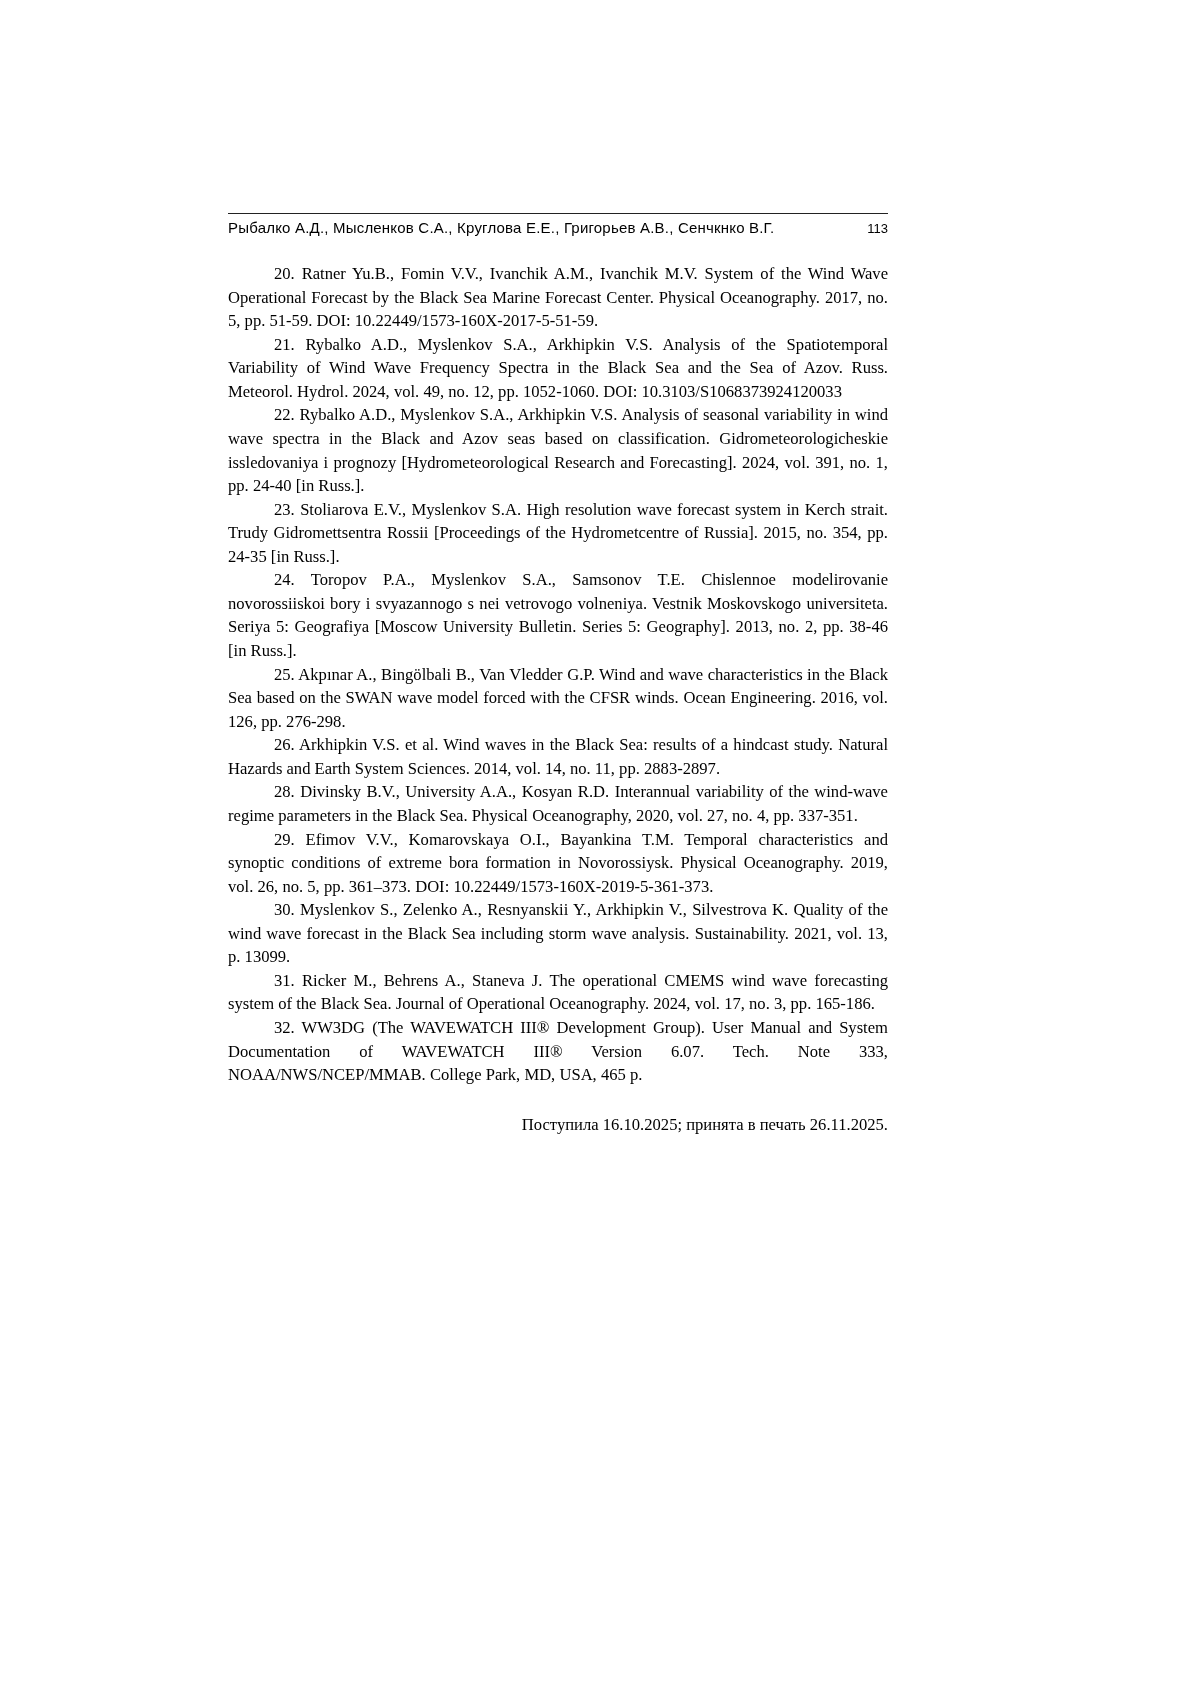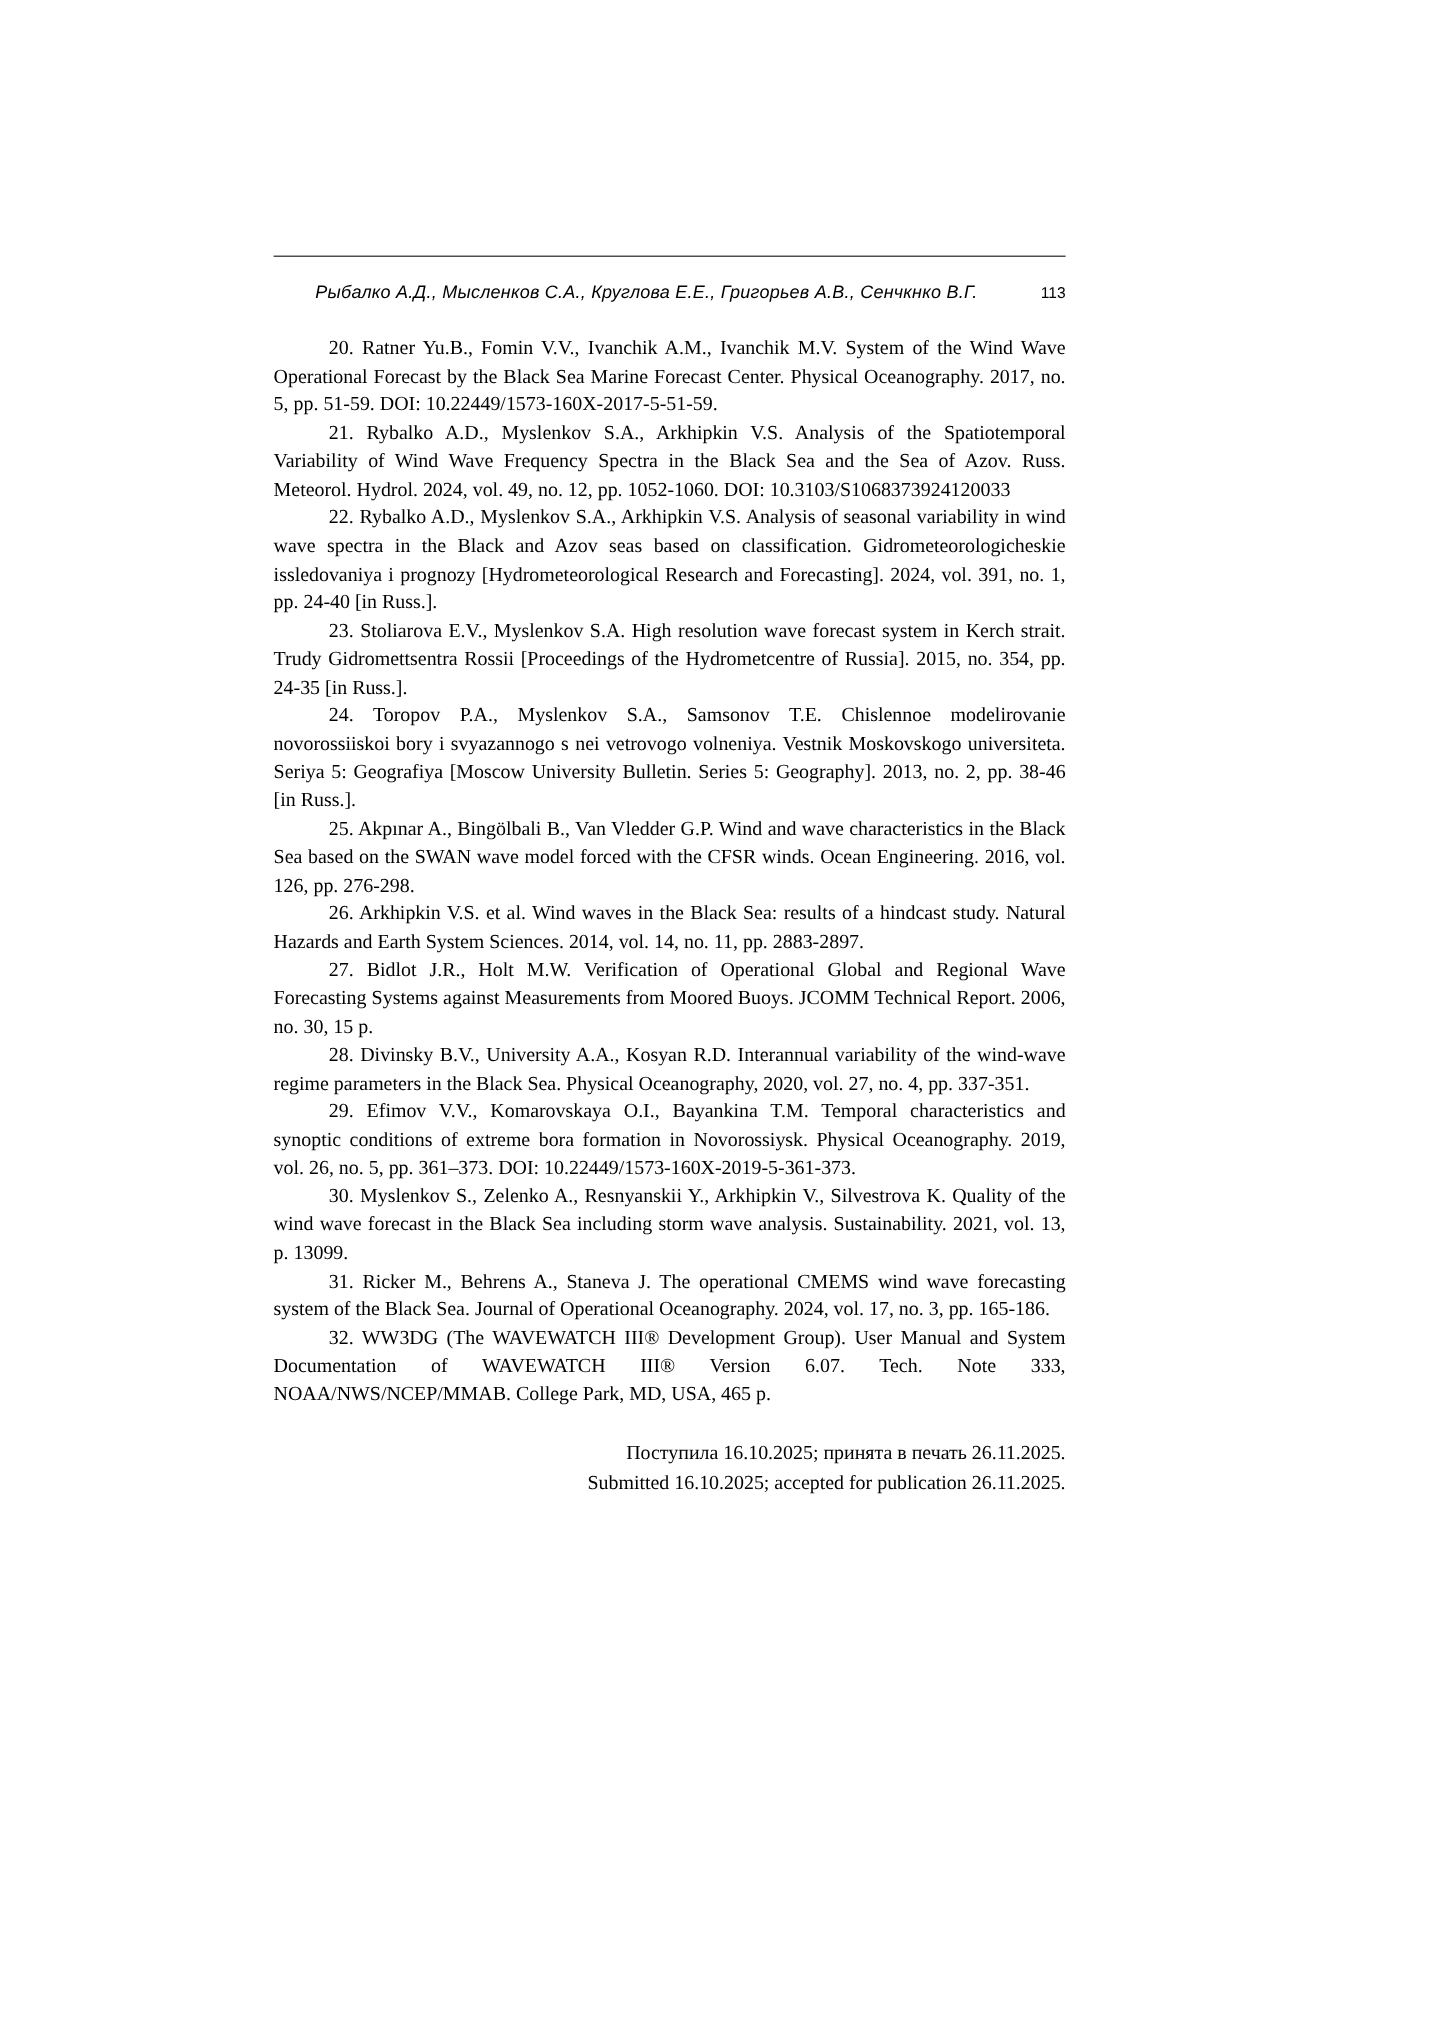--- a/index.html
+++ b/index.html
@@ -24,24 +24,22 @@
   .header {
     border-top: 1.5px solid #222222;
     padding-top: 5px;
     display: flex;
     align-items: baseline;
     font-family: "Liberation Sans", sans-serif;
     font-size: 15px;
   }
   .running {
     flex: 1;
-    text-align: center;
-    font-style: italic;
+    text-align: left;
     letter-spacing: 0.2px;
-    margin-top: 16px;
   }
   .pagenum {
     font-style: normal;
     font-size: 13px;
     padding-left: 18px;
   }
   .refs {
     margin-top: 26px;
     font-family: "Liberation Serif", serif;
     font-size: 16.6px;
@@ -74,27 +72,25 @@
     </div>
 
     <div class="refs">
         <p class="ref"><span>20. </span><span class="it">Ratner Yu.B., Fomin V.V., Ivanchik A.M., Ivanchik M.V.</span><span> System of the Wind Wave Operational Forecast by the Black Sea Marine Forecast Center. </span><span class="it">Physical Oceanography.</span><span> 2017, no. 5, pp. 51-59. DOI: 10.22449/1573-160X-2017-5-51-59.</span></p>
         <p class="ref"><span>21. </span><span class="it">Rybalko A.D., Myslenkov S.A., Arkhipkin V.S.</span><span> Analysis of the Spatiotemporal Variability of Wind Wave Frequency Spectra in the Black Sea and the Sea of Azov. </span><span class="it">Russ. Meteorol. Hydrol.</span><span> 2024, vol. 49, no. 12, pp. 1052-1060. DOI: 10.3103/S1068373924120033</span></p>
         <p class="ref"><span>22. </span><span class="it">Rybalko A.D., Myslenkov S.A., Arkhipkin V.S.</span><span> Analysis of seasonal variability in wind wave spectra in the Black and Azov seas based on classification. </span><span class="it">Gidrometeorologicheskie issledovaniya i prognozy</span><span> [</span><span class="it">Hydrometeorological Research and Forecasting</span><span>]. 2024, vol. 391, no. 1, pp. 24-40 [in Russ.].</span></p>
         <p class="ref"><span>23. </span><span class="it">Stoliarova E.V., Myslenkov S.A.</span><span> High resolution wave forecast system in Kerch strait. </span><span class="it">Trudy Gidromettsentra Rossii</span><span> [</span><span class="it">Proceedings of the Hydrometcentre of Russia</span><span>]. 2015, no. 354, pp. 24-35 [in Russ.].</span></p>
         <p class="ref"><span>24. </span><span class="it">Toropov P.A., Myslenkov S.A., Samsonov T.E.</span><span> Chislennoe modelirovanie novorossiiskoi bory i svyazannogo s nei vetrovogo volneniya. </span><span class="it">Vestnik Moskovskogo universiteta. Seriya 5: Geografiya [Moscow University Bulletin. Series 5: Geography</span><span>]. 2013, no. 2, pp. 38-46 [in Russ.].</span></p>
         <p class="ref"><span>25. </span><span class="it">Akpınar A., Bingölbali B., Van Vledder G.P.</span><span> Wind and wave characteristics in the Black Sea based on the SWAN wave model forced with the CFSR winds. </span><span class="it">Ocean Engineering.</span><span> 2016, vol. 126, pp. 276-298.</span></p>
         <p class="ref"><span>26. </span><span class="it">Arkhipkin V.S. et al.</span><span> Wind waves in the Black Sea: results of a hindcast study. </span><span class="it">Natural Hazards and Earth System Sciences</span><span>. 2014, vol. 14, no. 11, pp. 2883-2897.</span></p>
-        <p class="ref"><span>27. </span><span class="it">Bidlot J.R., Holt M.W.</span><span> Verification of Operational Global and Regional Wave Forecasting Systems against Measurements from Moored Buoys. </span><span class="it">JCOMM Technical Report</span><span>. 2006, no. 30, 15 p.</span></p>
         <p class="ref"><span>28. </span><span class="it">Divinsky B.V., University A.A., Kosyan R.D.</span><span> Interannual variability of the wind-wave regime parameters in the Black Sea. </span><span class="it">Physical Oceanography</span><span>, 2020, vol. 27, no. 4, pp. 337-351.</span></p>
         <p class="ref"><span>29. </span><span class="it">Efimov V.V., Komarovskaya O.I., Bayankina T.M.</span><span> Temporal characteristics and synoptic conditions of extreme bora formation in Novorossiysk. </span><span class="it">Physical Oceanography</span><span>. 2019, vol. 26, no. 5, pp. 361–373. DOI: 10.22449/1573-160X-2019-5-361-373.</span></p>
         <p class="ref"><span>30. </span><span class="it">Myslenkov S., Zelenko A., Resnyanskii Y., Arkhipkin V., Silvestrova K.</span><span> Quality of the wind wave forecast in the Black Sea including storm wave analysis. </span><span class="it">Sustainability</span><span>. 2021, vol. 13, p. 13099.</span></p>
         <p class="ref"><span>31. </span><span class="it">Ricker M., Behrens A., Staneva J.</span><span> The operational CMEMS wind wave forecasting system of the Black Sea. </span><span class="it">Journal of Operational Oceanography</span><span>. 2024, vol. 17, no. 3, pp. 165-186.</span></p>
         <p class="ref"><span>32. </span><span class="it">WW3DG</span><span> (The WAVEWATCH III® Development Group). User Manual and System Documentation of WAVEWATCH III® Version 6.07. Tech. Note 333, NOAA/NWS/NCEP/MMAB. College Park, MD, USA, 465 p.</span></p>
       </div>
 
     <div class="footer">
       <div>Поступила 16.10.2025; принята в печать 26.11.2025.</div>
-      <div>Submitted 16.10.2025; accepted for publication 26.11.2025.</div>
     </div>
 
   </div>
 </div>
 
 </body></html>

